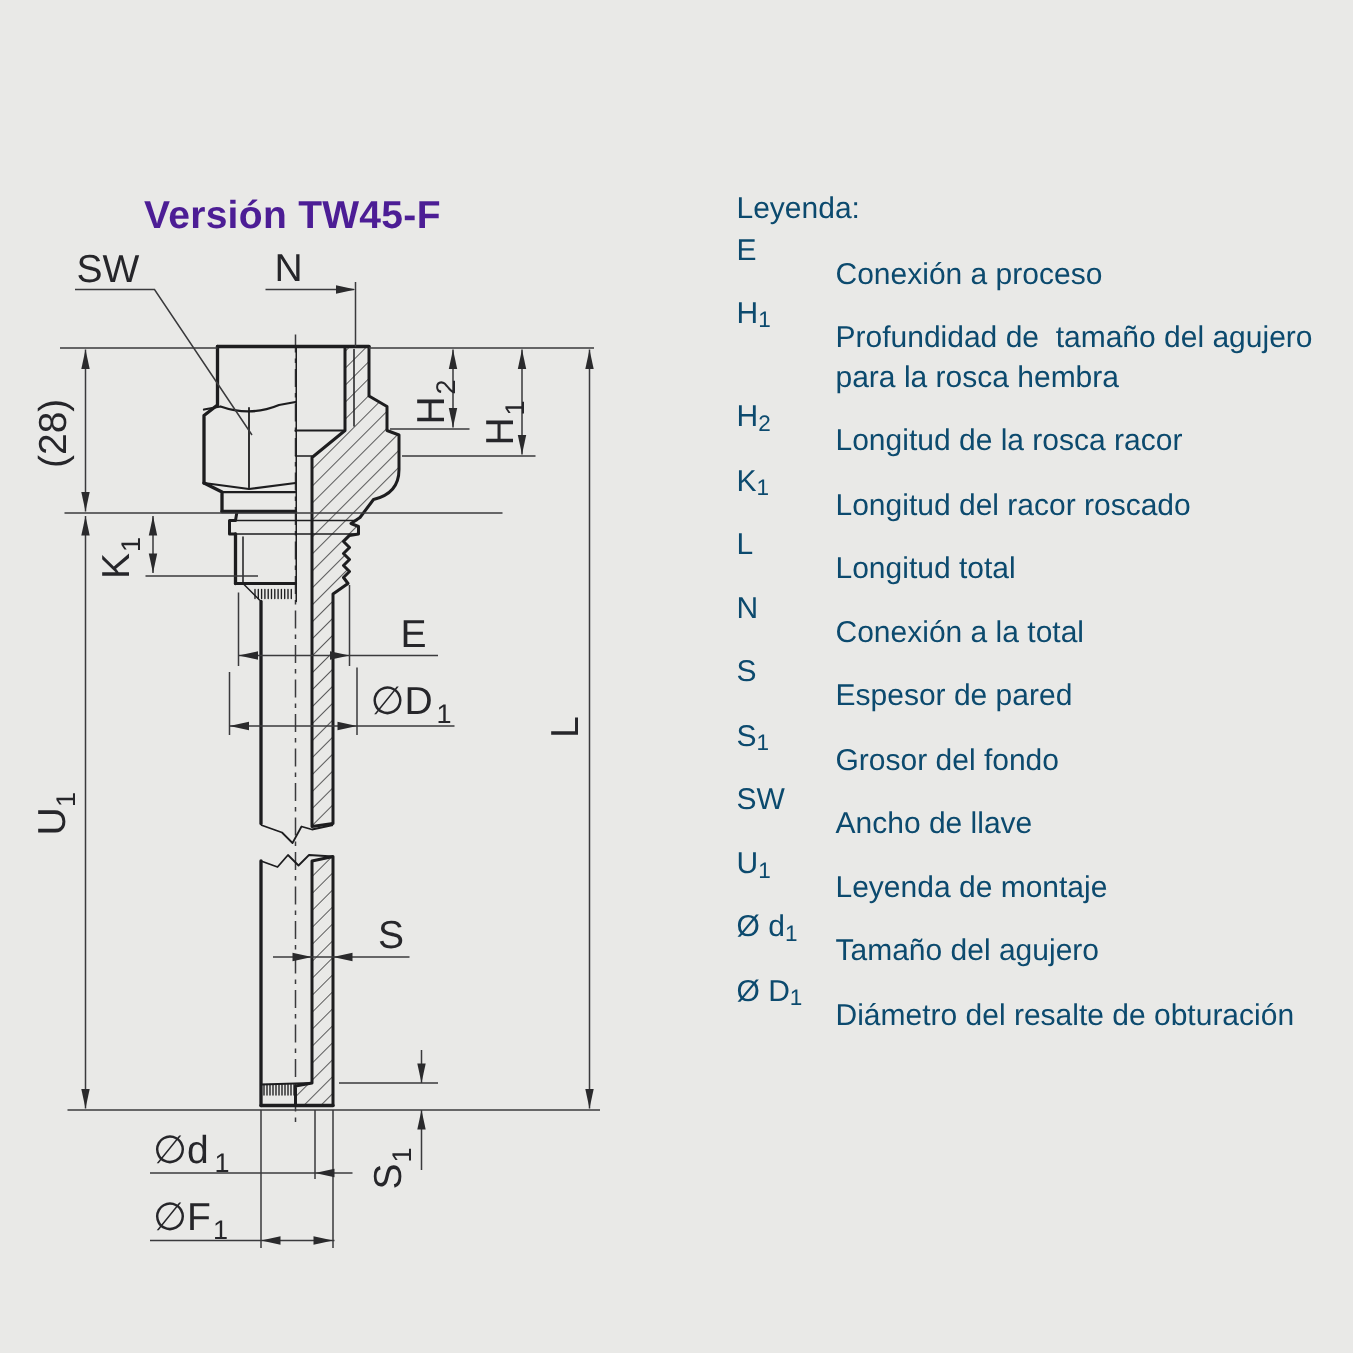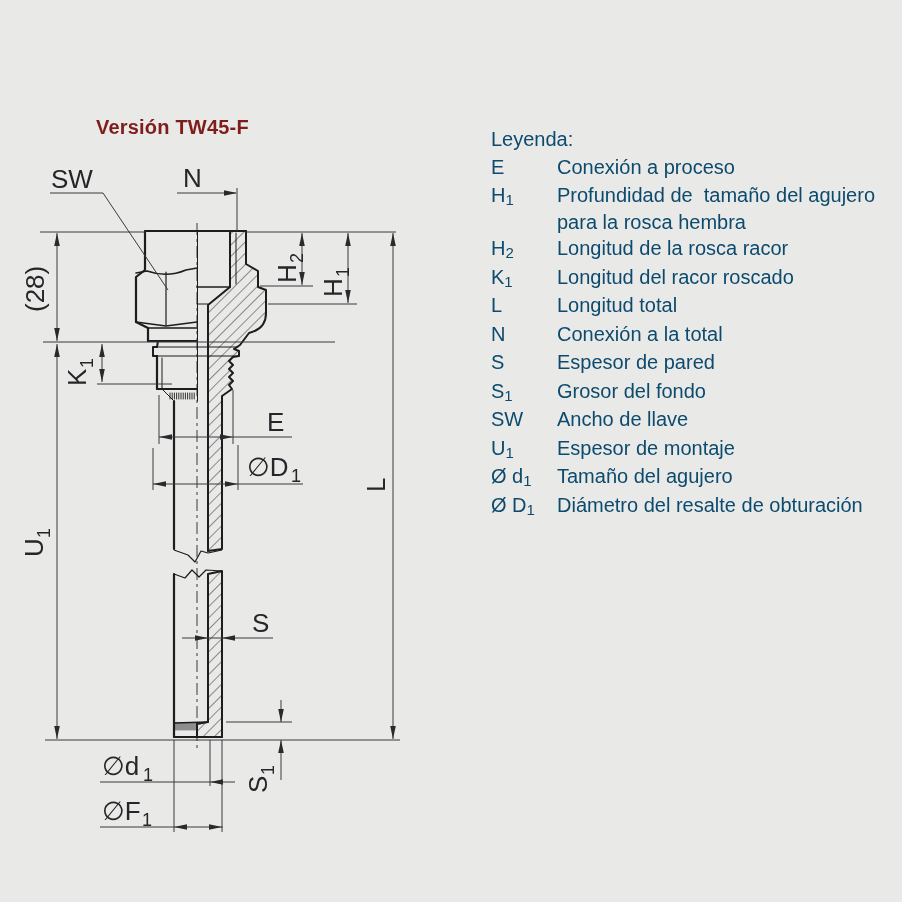--- a/index.html
+++ b/index.html
@@ -1,25 +1,25 @@
 <!DOCTYPE html>
 <html><head>
 <meta charset="utf-8">
 <style>
   html,body{margin:0;padding:0;}
   body{width:902px;height:902px;background:#e9e9e7;position:relative;overflow:hidden;
        font-family:"Liberation Sans","DejaVu Sans",sans-serif;color:#232327;}
   .stage{position:absolute;left:0;top:0;width:902px;height:902px;}
-  .title{position:absolute;left:96px;top:116px;font-size:20px;font-weight:bold;
-         letter-spacing:0.2px;color:#7f1d1d;}
+  .title{position:absolute;left:96px;top:128px;font-size:26px;font-weight:bold;
+         letter-spacing:0.2px;color:#4c1d95;}
   .legend{position:absolute;left:491px;top:126px;width:405px;font-size:20px;line-height:26.5px;color:#0c4a6e;}
   .legend-heading{margin-bottom:1px;}
   .lrow{display:flex;align-items:flex-start;}
   .lterm{width:66px;flex:0 0 66px;white-space:nowrap;}
-  .ldesc{flex:1;white-space:pre-wrap;}
+  .ldesc{flex:1;white-space:pre-wrap;margin-top:16px;}
   .sub{font-size:15px;position:relative;top:3px;}
   svg text{fill:#26262a;}
   .dl{font-size:26px;font-family:"Liberation Sans","DejaVu Sans",sans-serif;}
   .dls{font-size:18px;font-family:"Liberation Sans","DejaVu Sans",sans-serif;}
 </style>
 </head>
 <body>
 
 <div class="stage">
 
@@ -213,21 +213,21 @@
     <div class="lrow">
       <span class="lterm"><span>S</span><span class="sub">1</span></span>
       <span class="ldesc">Grosor del fondo</span>
     </div>
     <div class="lrow">
       <span class="lterm"><span>SW</span><span class="sub"></span></span>
       <span class="ldesc">Ancho de llave</span>
     </div>
     <div class="lrow">
       <span class="lterm"><span>U</span><span class="sub">1</span></span>
-      <span class="ldesc">Espesor de montaje</span>
+      <span class="ldesc">Leyenda de montaje</span>
     </div>
     <div class="lrow">
       <span class="lterm"><span>Ø d</span><span class="sub">1</span></span>
       <span class="ldesc">Tamaño del agujero</span>
     </div>
     <div class="lrow">
       <span class="lterm"><span>Ø D</span><span class="sub">1</span></span>
       <span class="ldesc">Diámetro del resalte de obturación</span>
     </div>
   </div>

